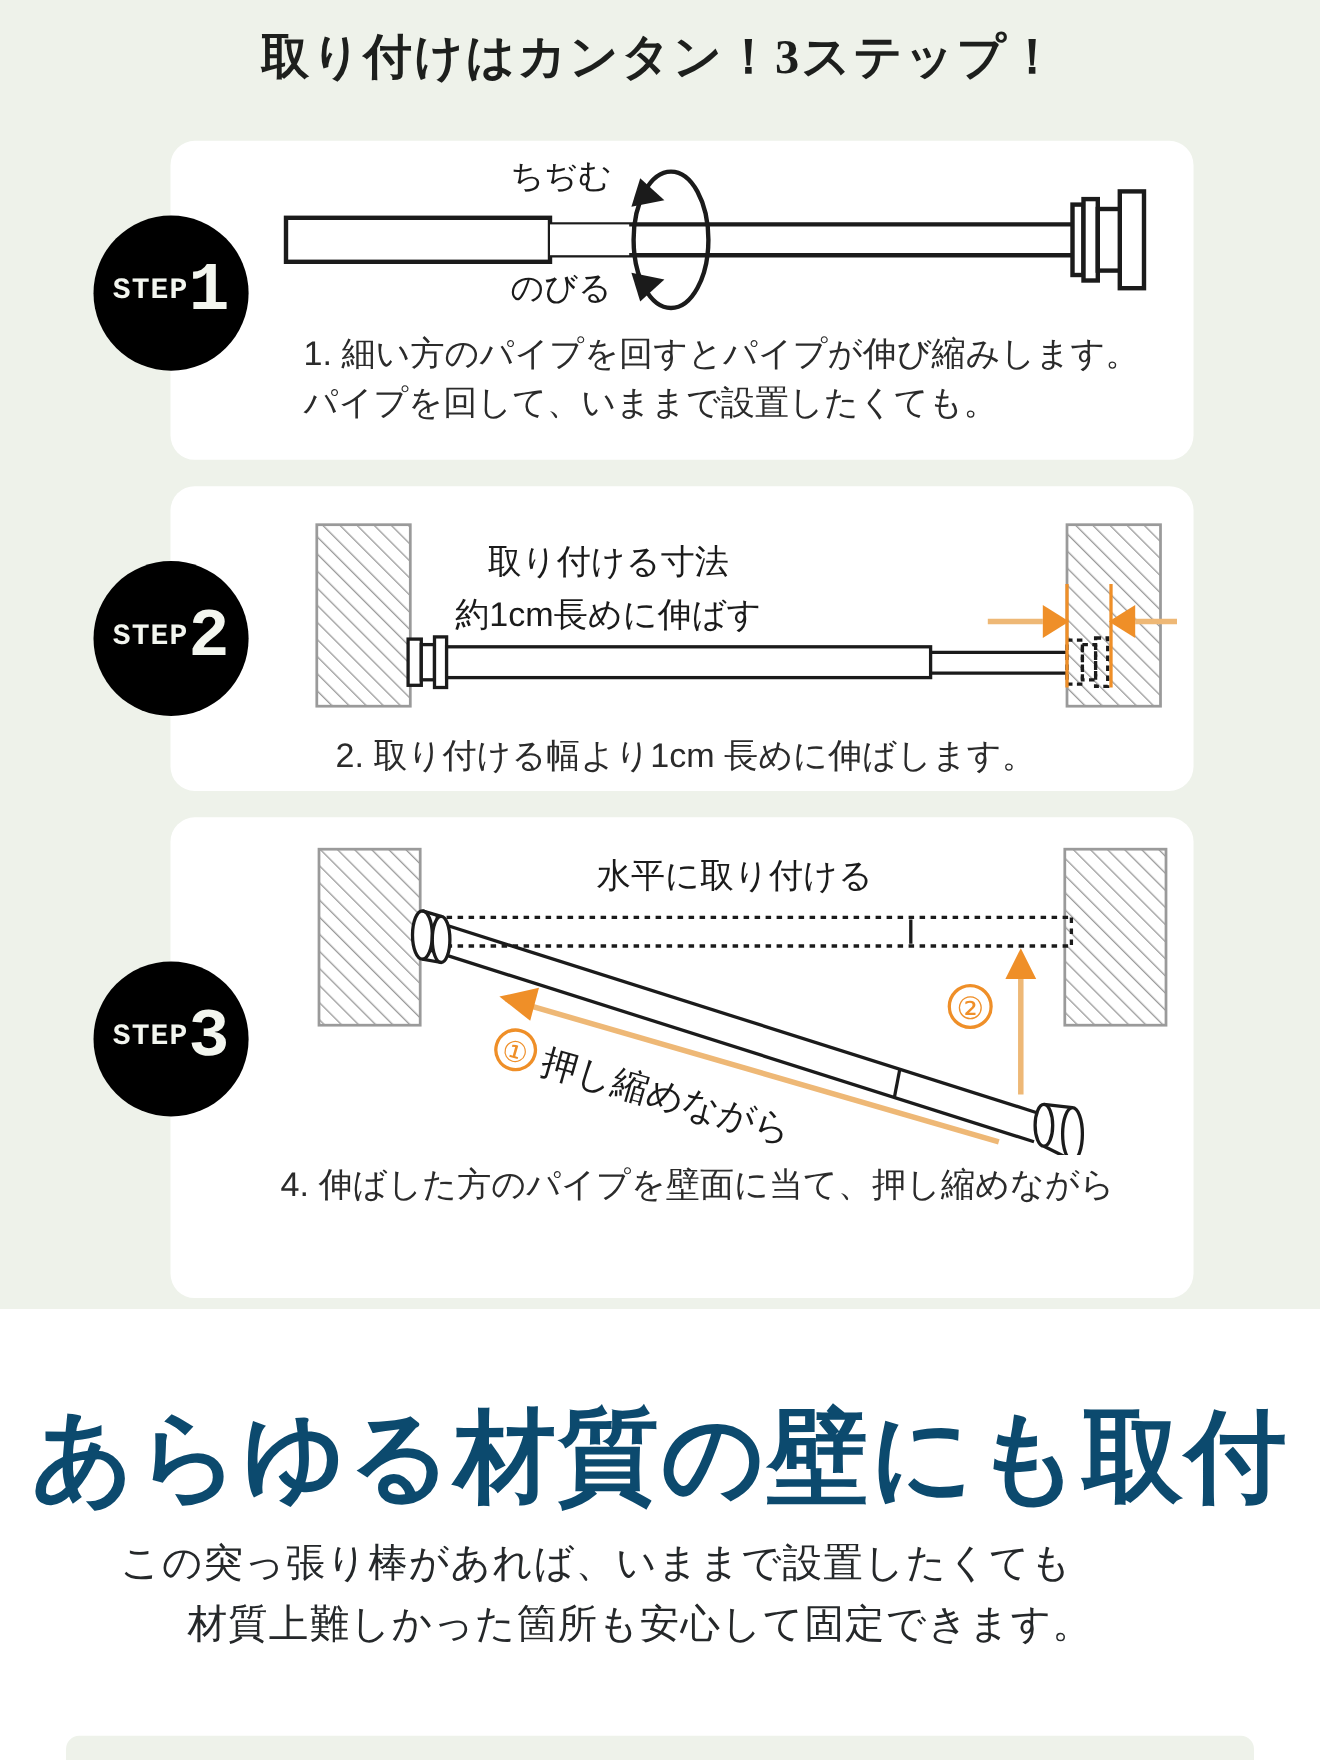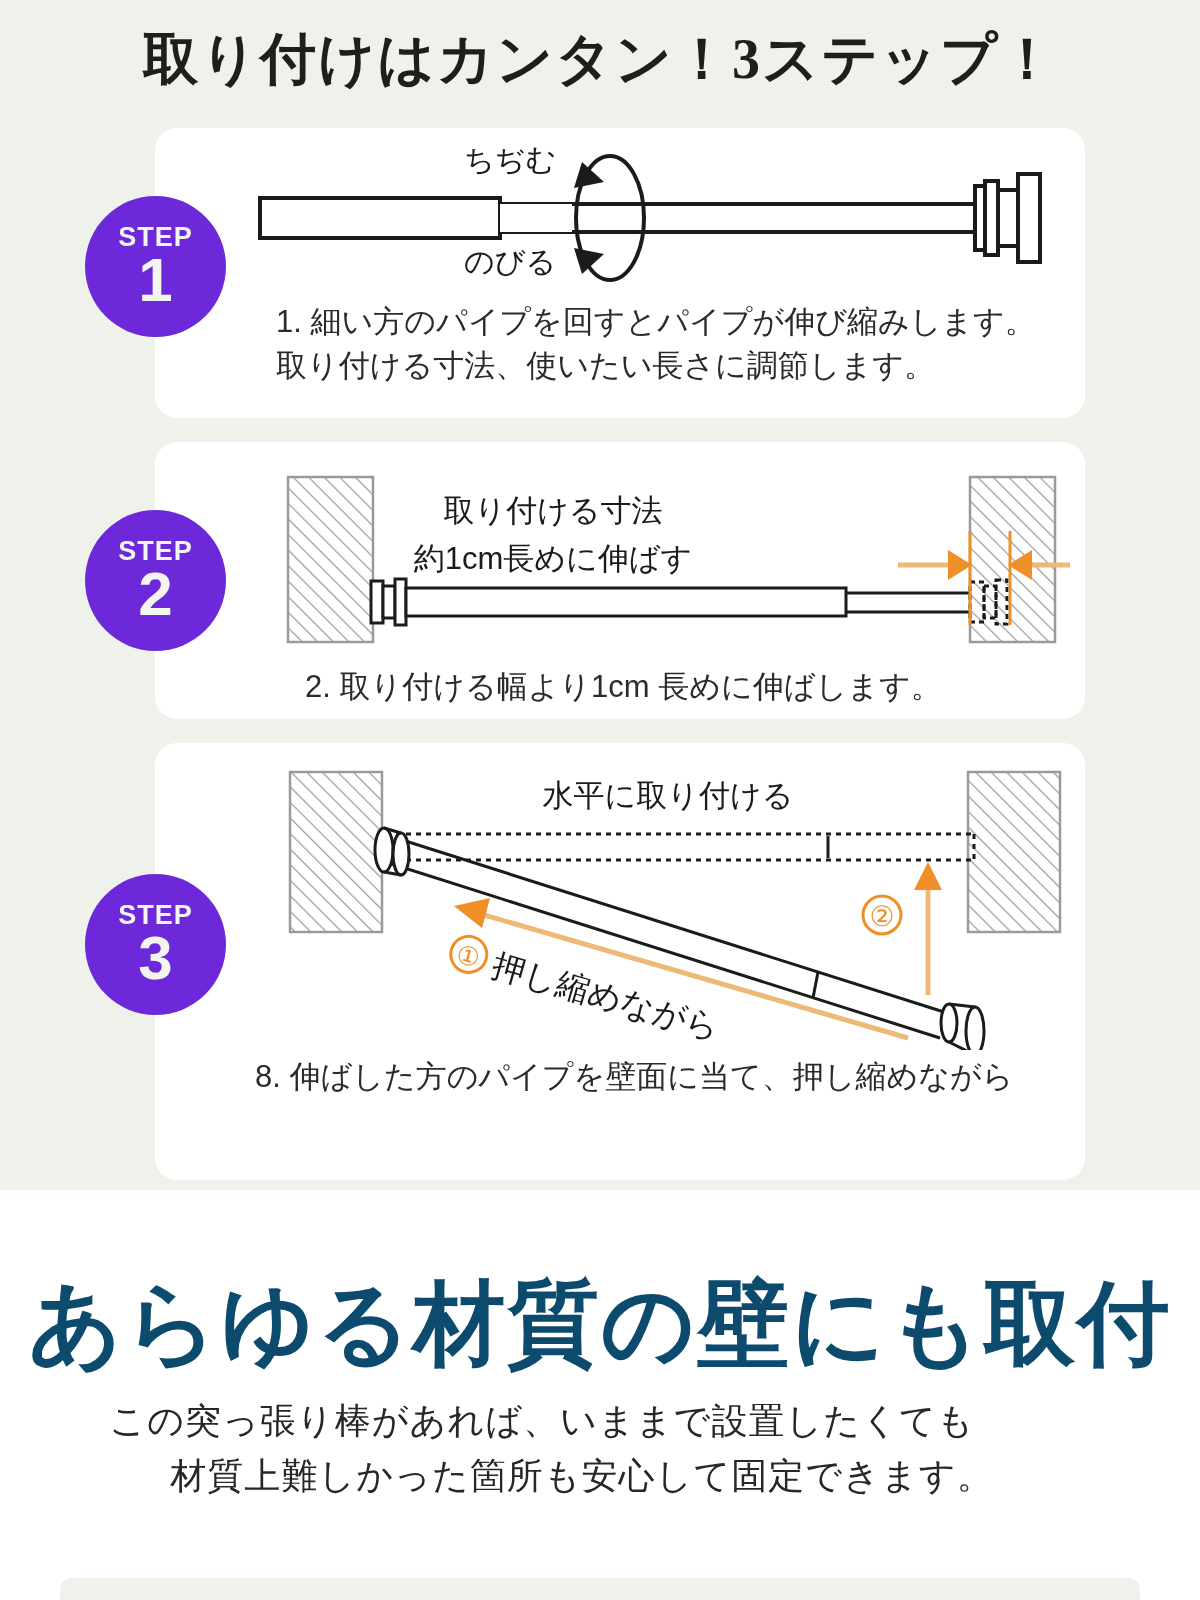--- a/index.html
+++ b/index.html
@@ -14,43 +14,44 @@
   
   #steps-section{
     position:absolute;left:0;top:0;width:1200px;height:1190px;
     background:#eef2ea;
   }
   #page-title{
     position:absolute;left:0;top:22px;width:1200px;
     text-align:center;
     font-family:"Liberation Serif","DejaVu Serif",serif;
     font-weight:700;
-    font-size:56px;
+    font-size:44px;
     letter-spacing:2px;
     color:#1d1f1d;
     white-space:nowrap;
   }
   .step-card{
     position:absolute;
     left:155px;width:930px;
     background:#ffffff;
     border-radius:22px;
   }
   #step-card-1{top:128px;height:290px;}
   #step-card-2{top:442px;height:277px;}
   #step-card-3{top:743px;height:437px;}
 
   .step-badge{
     position:absolute;
     width:141px;height:141px;border-radius:50%;
-    background:#6d28d9;
+    background:#000000;
     color:#f3f6ef;
-    display:flex;flex-direction:column;
+    display:flex;flex-direction:row;
     align-items:center;justify-content:center;
     z-index:5;
+    font-family:Liberation Mono, monospace;
   }
   #step-badge-1{left:85px;top:196px;}
   #step-badge-2{left:85px;top:510px;}
   #step-badge-3{left:85px;top:874px;}
   .step-badge .badge-word{
     font-size:27px;font-weight:700;letter-spacing:1px;line-height:1;
     margin-bottom:2px;
   }
   .step-badge .badge-num{
     font-size:62px;font-weight:700;line-height:0.95;margin-top:-2px;
@@ -136,21 +137,21 @@
 
     <polygon points="330,22 352,42 322,48" fill="#1b1b1b"></polygon>
     <polygon points="330,134 352,114 322,108" fill="#1b1b1b"></polygon>
 
     <text x="212" y="30" font-family="Liberation Sans, DejaVu Sans, sans-serif" font-size="30" fill="#1b1b1b">ちぢむ</text>
     <text x="212" y="132" font-family="Liberation Sans, DejaVu Sans, sans-serif" font-size="30" fill="#1b1b1b">のびる</text>
   </svg>
 
   <div class="caption" id="caption-1">
     <div>1. 細い方のパイプを回すとパイプが伸び縮みします。</div>
-    <div>取り付ける寸法、使いたい長さに調節します。</div>
+    <div>パイプを回して、いままで設置したくても。</div>
   </div>
 
   <div class="step-card" id="step-card-2"></div>
 
   <div class="step-badge" id="step-badge-2">
     <span class="badge-word">STEP</span>
     <span class="badge-num">2</span>
   </div>
 
   <svg class="diagram" id="diagram-2" width="800" height="190" viewBox="0 0 800 190">
@@ -246,21 +247,21 @@
       <text x="26" y="4" font-family="Liberation Sans, DejaVu Sans, sans-serif" font-size="33" fill="#1b1b1b">押し縮めながら</text>
     </g>
 
     <g>
       <circle cx="614" cy="165" r="19" fill="none" stroke="#ef8f28" stroke-width="3"></circle>
       <text x="614" y="176" font-family="Liberation Sans, DejaVu Sans, sans-serif" font-size="28" fill="#ef8f28" text-anchor="middle">②</text>
     </g>
   </svg>
 
   <div class="caption" id="caption-3">
-    <div>8. 伸ばした方のパイプを壁面に当て、押し縮めながら</div>
+    <div>4. 伸ばした方のパイプを壁面に当て、押し縮めながら</div>
   </div>
 
 </div>
 
 <div id="wall-section">
   <div id="wall-heading">あらゆる材質の壁にも取付</div>
   <div class="wall-sub-line" id="wall-sub-1">この突っ張り棒があれば、いままで設置したくても</div>
   <div class="wall-sub-line" id="wall-sub-2">材質上難しかった箇所も安心して固定できます。</div>
 </div>
 

